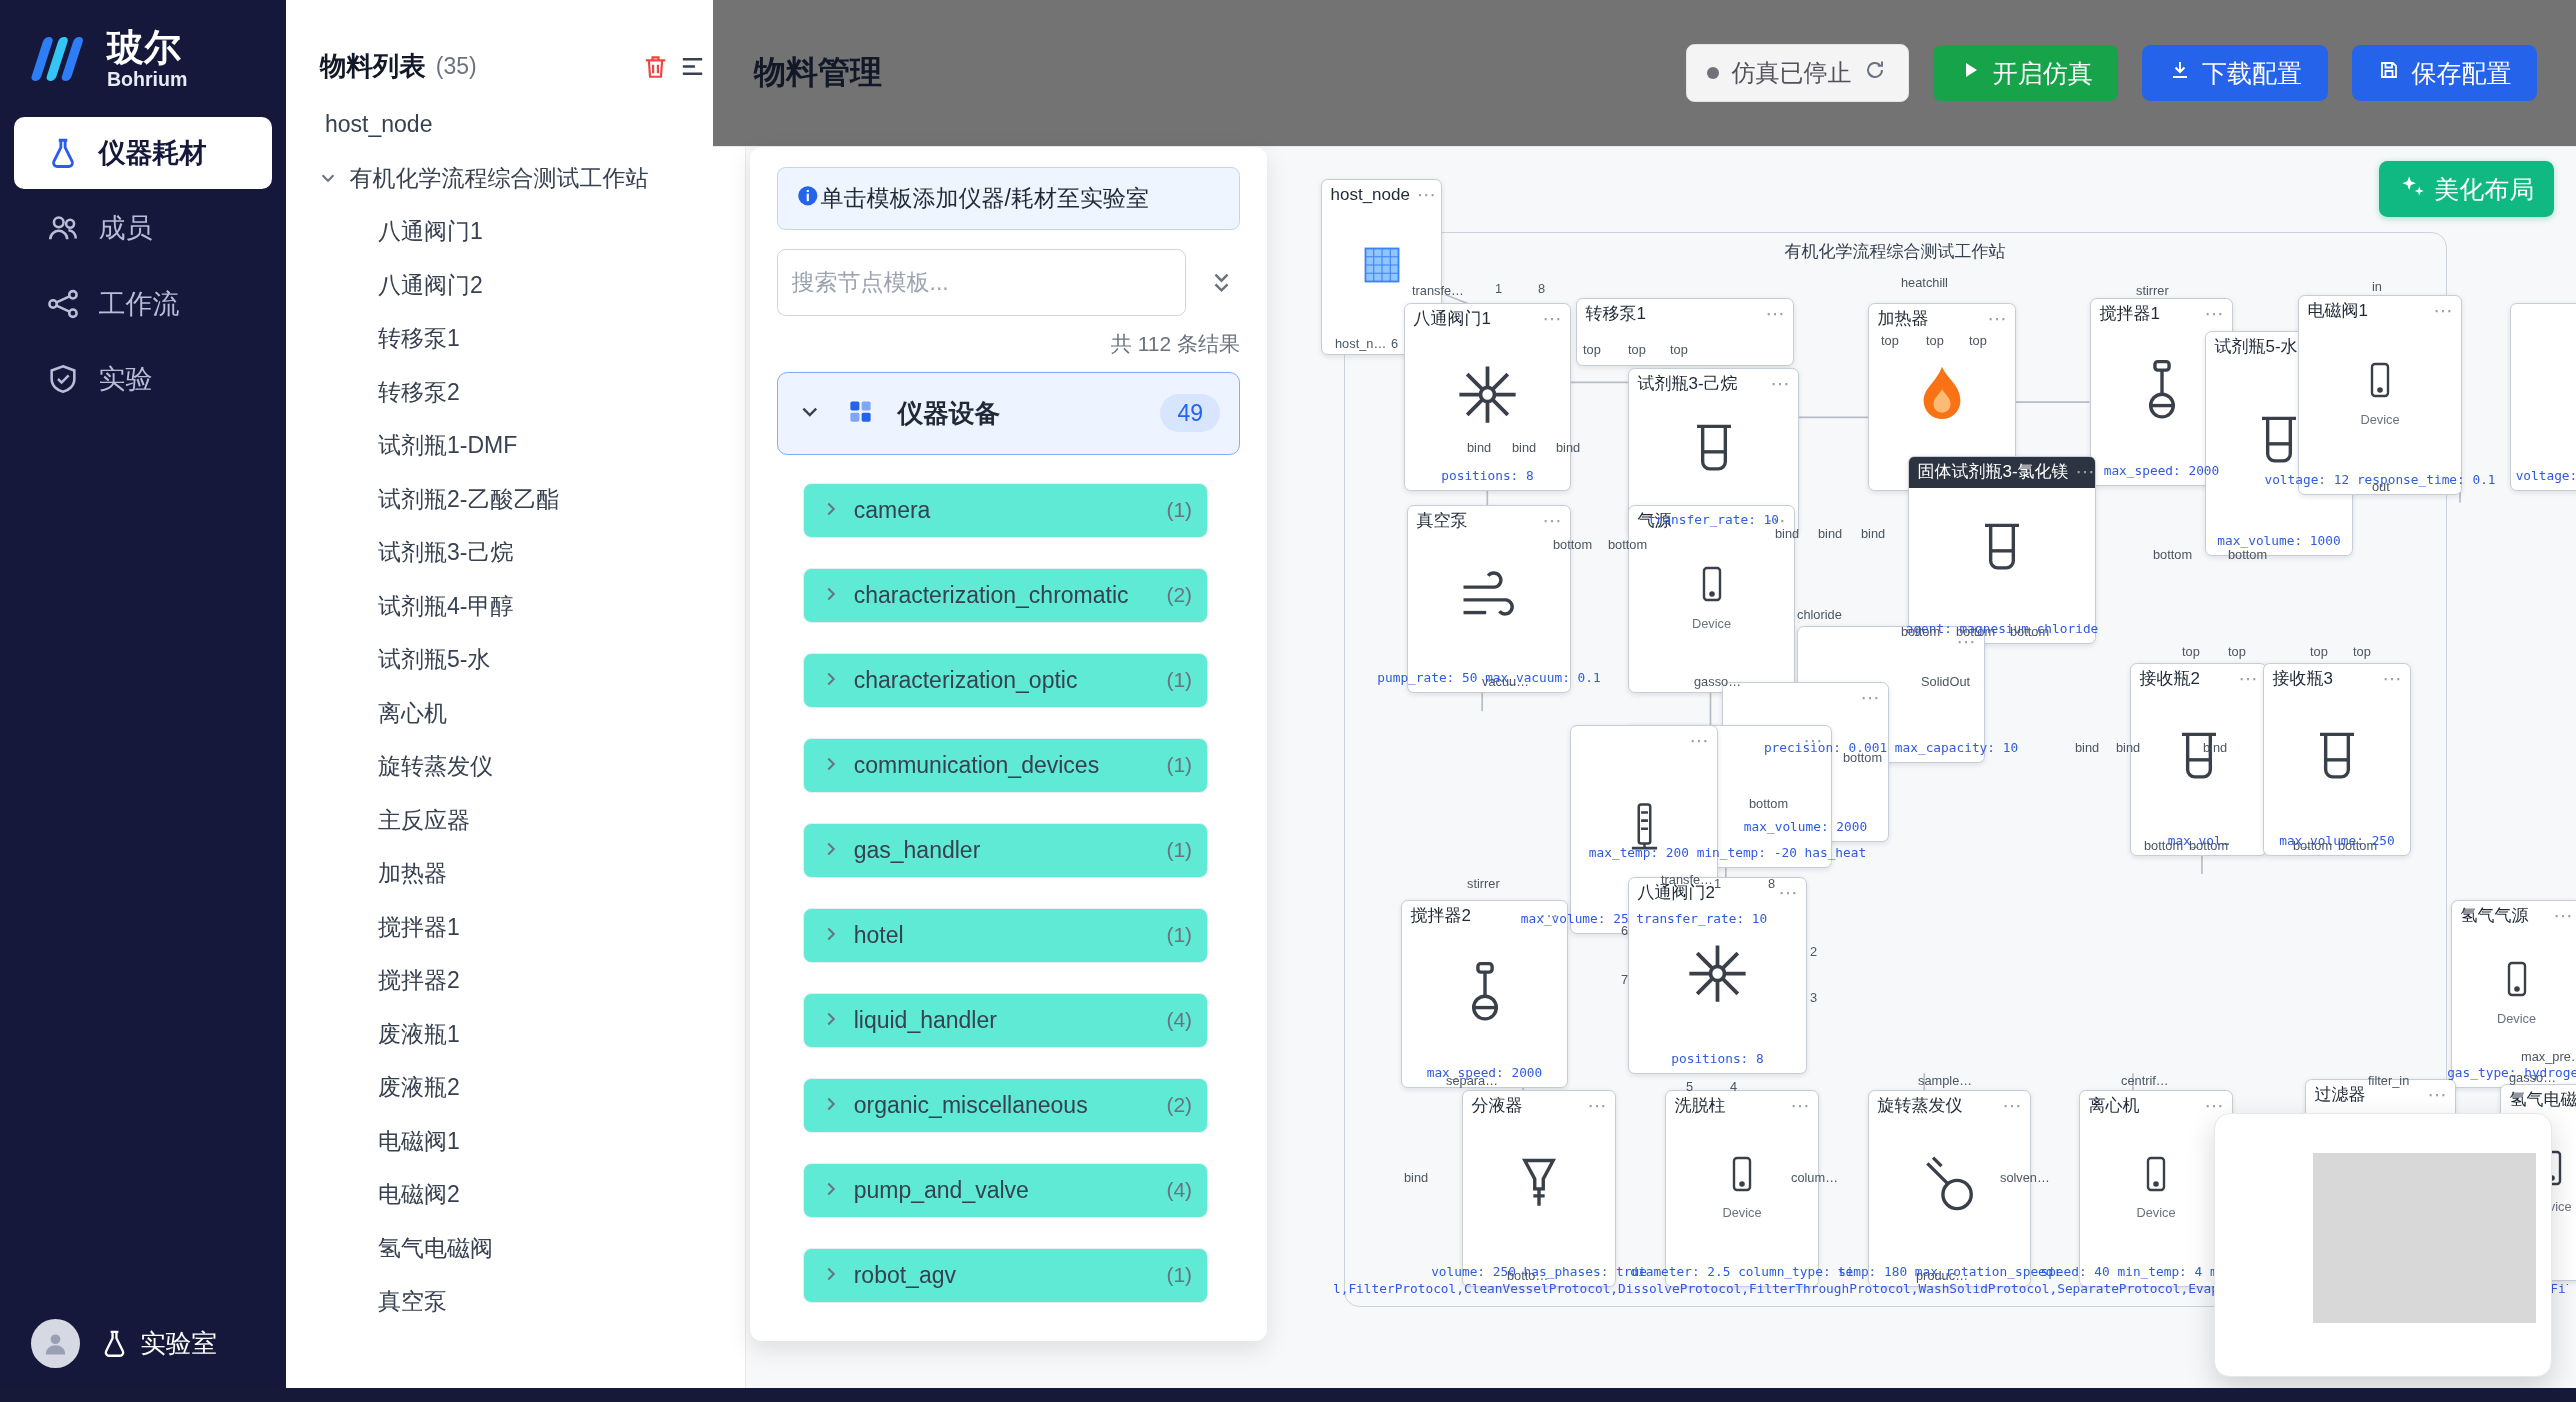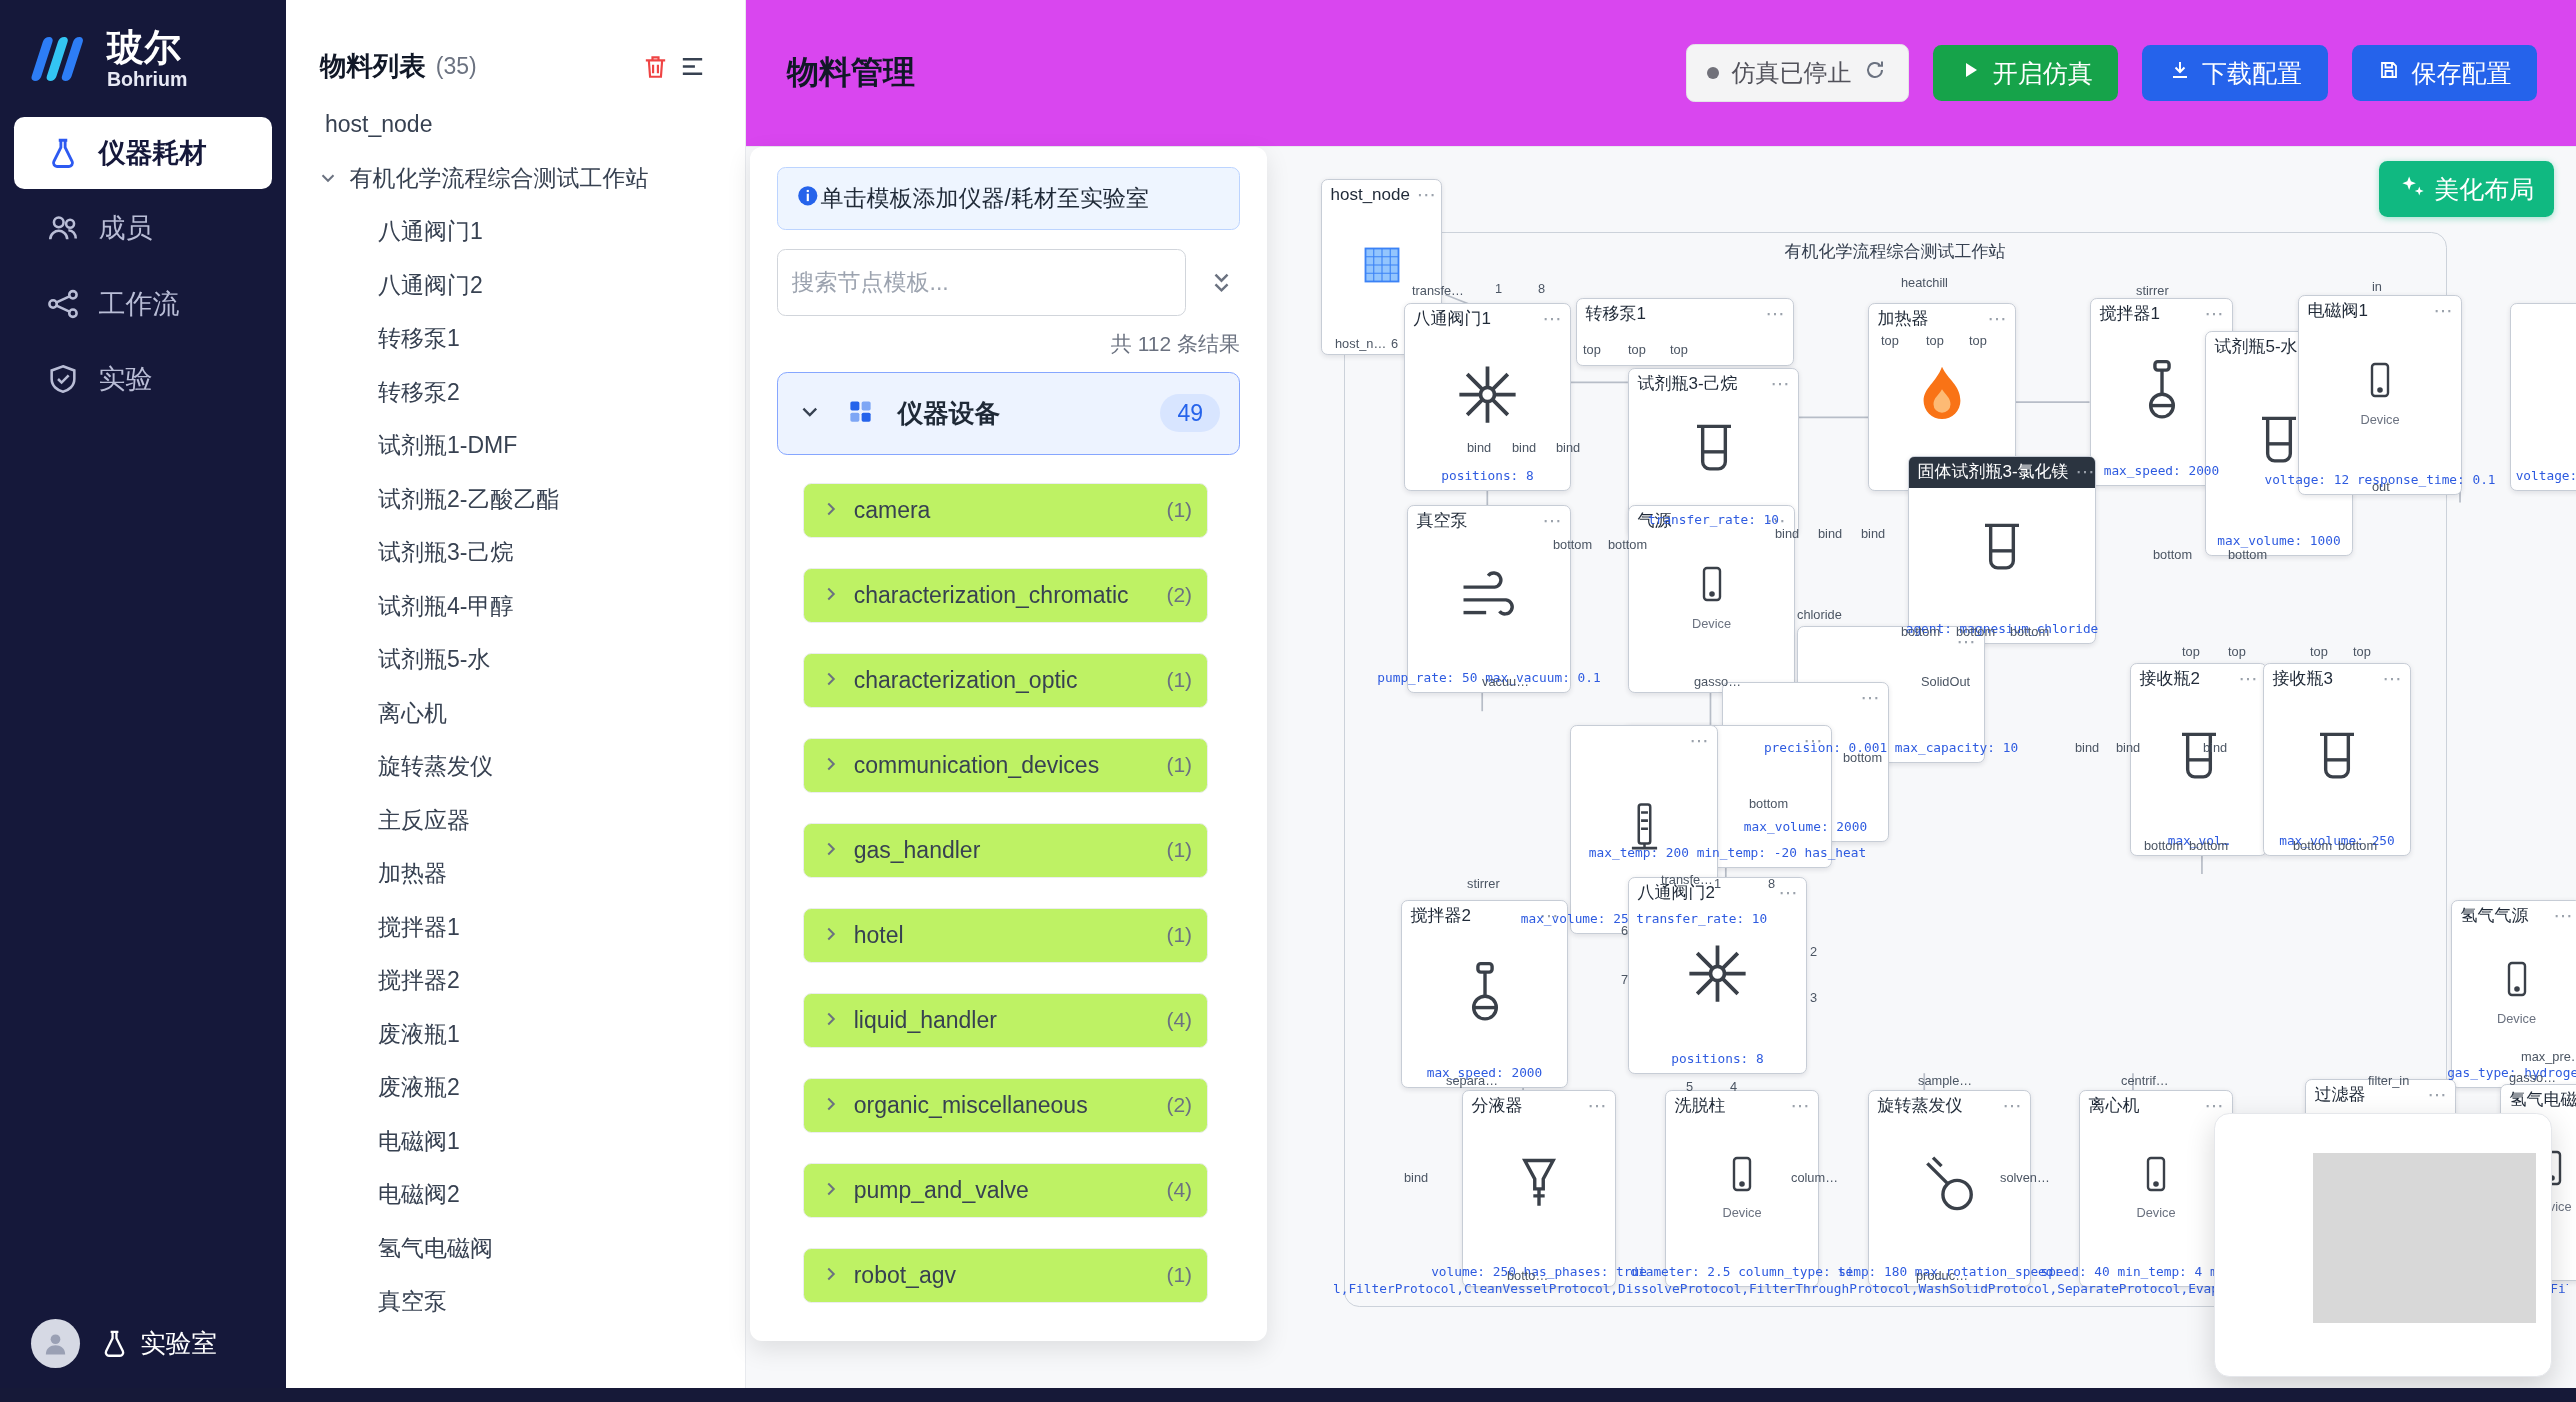--- a/index.html
+++ b/index.html
@@ -58,21 +58,21 @@
   
   .material-panel{position:absolute;left:286px;top:0;bottom:13.6px;width:459px;background:#fff;
     z-index:10;border-right:0.9px solid #e8eaee;}
   .mp-header{display:flex;align-items:center;padding:48px 34px 20.4px 34px;}
   .mp-title{font-size:26.4px;font-weight:bold;color:#111827;}
   .mp-count{font-size:23px;color:#6b7280;margin-left:10.2px;flex:1;}
   .mp-icon{width:37px;height:37px;display:flex;align-items:center;justify-content:center;cursor:pointer;}
   .tree-row{display:flex;align-items:center;height:39px;margin-bottom:14.5px;font-size:23px;color:#374151;cursor:pointer;white-space:nowrap;}
   .tree-chev{width:25.6px;height:25.6px;margin-right:6.8px;display:flex;align-items:center;}
   
-  .main-header{position:absolute;left:746px;right:0;top:0;height:146px;background:#d946ef;z-index:10;
+  .main-header{position:absolute;left:713px;right:0;top:0;height:146px;background:#737373;z-index:10;
     border-bottom:0.9px solid #e8eaee;display:flex;align-items:center;}
   .main-title{font-size:32px;font-weight:bold;color:#111827;margin-left:41px;flex:1;}
   .hdr-actions{display:flex;align-items:center;gap:24px;margin-right:39px;}
   .sim-pill{display:flex;align-items:center;gap:12px;height:56px;padding:0 20.4px;background:#f4f4f5;
     border:0.9px solid #e4e4e7;border-radius:8.5px;color:#52525b;font-size:24px;cursor:pointer;}
   .sim-dot{width:12px;height:12px;border-radius:50%;background:#71717a;}
   .btn{display:flex;align-items:center;gap:10.2px;height:56px;padding:0 25.6px;border-radius:8.5px;
     color:#fff;font-size:25px;cursor:pointer;}
   .btn.green{background:#16a34a;}
   .btn.blue{background:#2563eb;}
@@ -85,21 +85,21 @@
   .tp-search-row{display:flex;align-items:center;margin-top:19px;}
   .tp-search{width:380px;height:65px;border:0.9px solid #d1d5db;border-radius:8.5px;font-size:23px;
     padding:0 13.6px;color:#374151;outline:none;font-family:"Liberation Sans",sans-serif;}
   .tp-search::placeholder{color:#9ca3af;}
   .tp-collapse{margin-left:auto;width:37px;height:37px;display:flex;align-items:center;justify-content:center;cursor:pointer;}
   .tp-count{margin-top:13.6px;text-align:right;font-size:21px;color:#6b7280;}
   .tp-group{margin-top:13.6px;display:flex;align-items:center;gap:24px;height:77px;background:#edf3ff;
     border:1.7px solid #86a6ff;border-radius:10.2px;padding:2px 19px;cursor:pointer;}
   .tp-group-label{font-size:25.6px;font-weight:bold;color:#1f2937;flex:1;}
   .tp-badge{background:#d8e5ff;color:#2563eb;font-size:23px;border-radius:851px;padding:5.1px 17px;}
-  .cat-row{margin:0 0 30px 26.4px;width:405px;height:55px;background:#bef264;border:0.9px solid #ebedf0;
+  .cat-row{margin:0 0 30px 26.4px;width:405px;height:55px;background:#5eead4;border:0.9px solid #ebedf0;
     border-radius:8.5px;display:flex;align-items:center;gap:12px;padding:0 15.3px;box-sizing:border-box;cursor:pointer;}
   #cats{margin-top:28px;}
   .cat-label{font-size:23px;color:#374151;flex:1;white-space:nowrap;overflow:hidden;}
   .cat-count{font-size:21px;color:#6b7280;}
   
   .footer-bar{position:absolute;left:0;right:0;bottom:0;height:13.6px;background:#161938;z-index:20;}
 </style>
 </head>
 <body>
 

